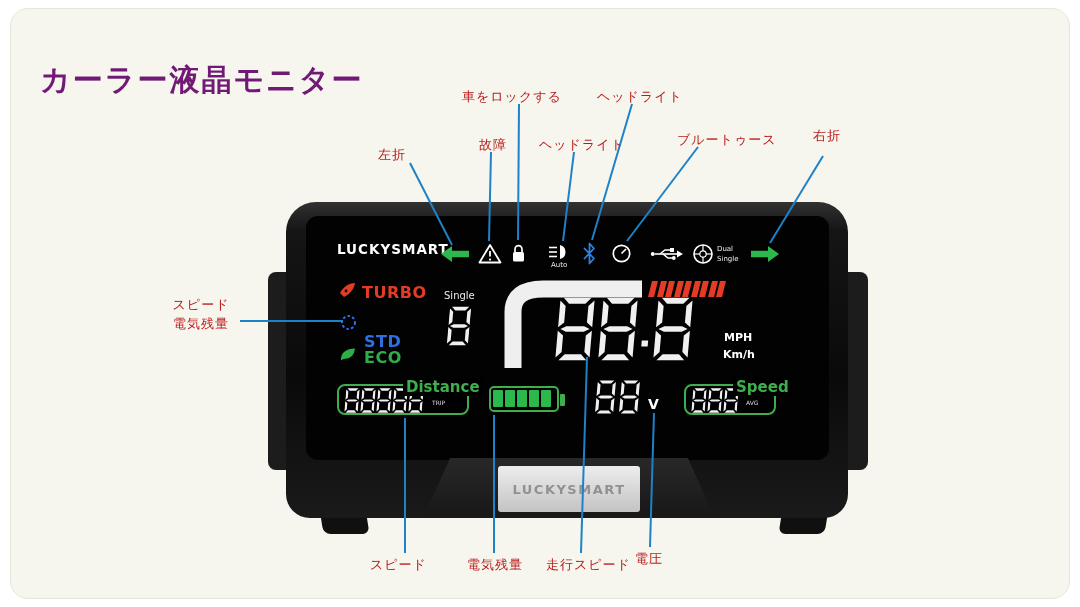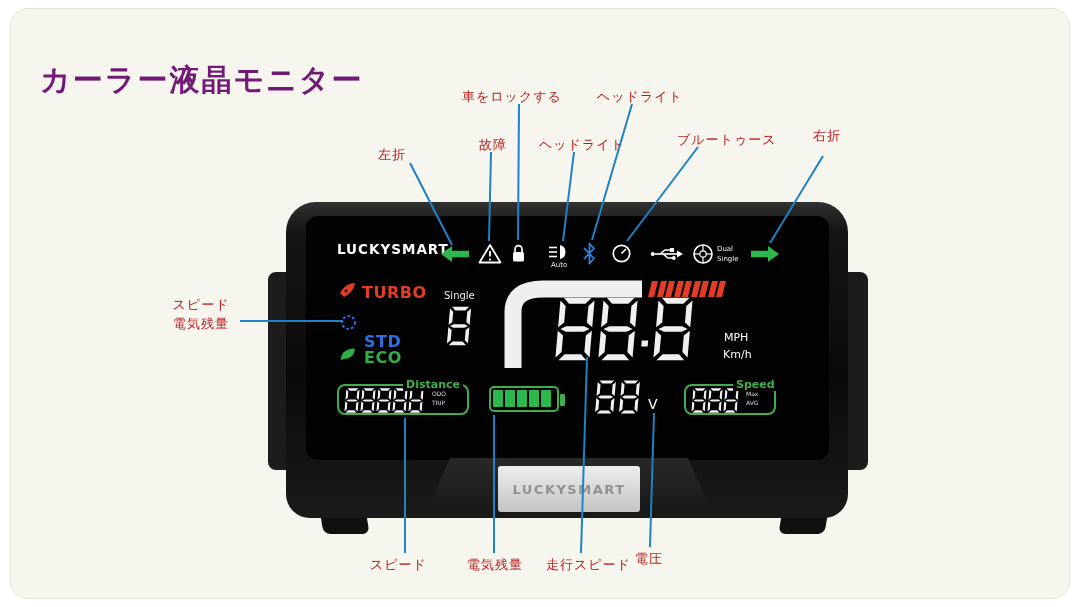--- a/index.html
+++ b/index.html
@@ -16,25 +16,25 @@
   .screen{left:306px;top:216px;width:523px;height:244px;background:#020202;border-radius:12px;z-index:7}
   .recess{left:424px;top:458px;width:290px;height:58px;background:linear-gradient(180deg,#282828,#181818);
     clip-path:polygon(9% 0,91% 0,100% 100%,0 100%);z-index:8}
   .sticker{left:498px;top:466px;width:142px;height:46px;border-radius:3px;
     background:linear-gradient(180deg,#ededed,#c3c3c3);z-index:9;display:flex;align-items:center;justify-content:center}
   .sticker-text{font-size:13px;font-weight:bold;color:#919191;letter-spacing:1.5px}
   
   .brand{left:337px;top:241px;color:#fff;font-size:13.5px;font-weight:bold;letter-spacing:1px;z-index:10}
   .mode-label{font-size:16px;font-weight:bold;letter-spacing:.5px;z-index:10}
   .assist-label{left:444px;top:290px;color:#eee;font-size:10px;z-index:10}
-  .unit{color:#fff;font-size:11px;font-weight:normal;z-index:10}
+  .unit{color:#fff;font-size:11px;font-weight:bold;z-index:10}
   .tiny{font-size:7px;line-height:8px;color:#eee;z-index:10}
   .micro{font-size:6px;line-height:7px;color:#ddd;z-index:10}
   .lcd-box{border:2px solid #3fae4d;border-radius:8px;background:#000;z-index:9}
-  .lcd-box-label{font-size:11px;font-weight:bold;color:#3fae4d;background:#000;padding:0 3px;z-index:11}
+  .lcd-box-label{font-size:15px;font-weight:bold;color:#3fae4d;background:#000;padding:0 3px;z-index:11}
   .nub{position:absolute;right:-8px;top:6px;width:5px;height:12px;background:#3fae4d;border-radius:1px}
   .bars{left:493px;top:390px;display:flex;gap:2px;z-index:10}
   .bbar{width:10px;height:17px;background:#2db84d;border-radius:1px}
   .gsegs{left:650px;top:281px;display:flex;gap:2.5px;z-index:9}
   .gseg{width:6px;height:16px;background:#e23c25;transform:skewX(-14deg)}
   
   .sevenseg{position:absolute;display:flex;align-items:flex-end;z-index:10}
   .sevenseg svg{fill:#f0f0f0;transform:skewX(-5deg);flex:none}
   .seg-xl .dig{width:38px;height:64px;margin-right:5px}
   .seg-xl .dot{width:8px;height:64px;margin-right:4px}

